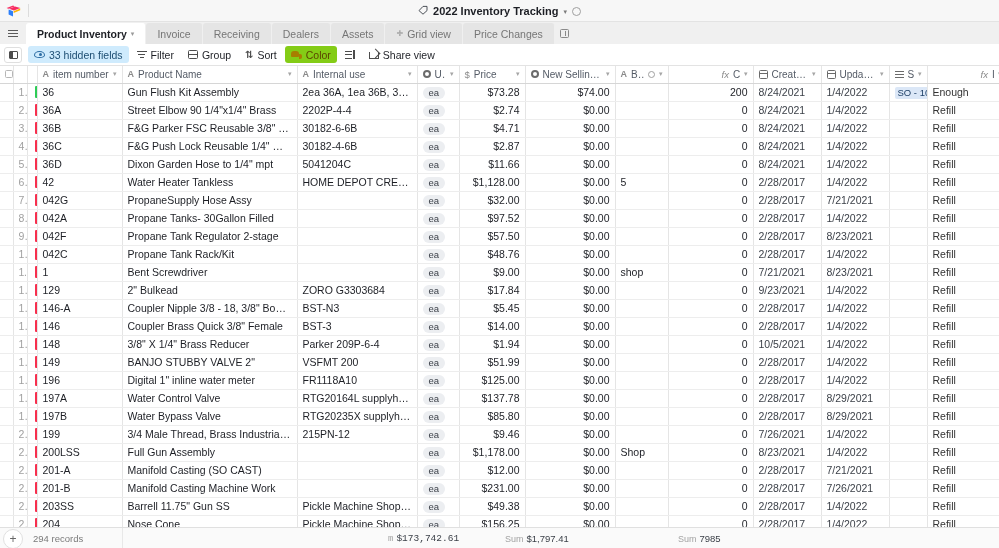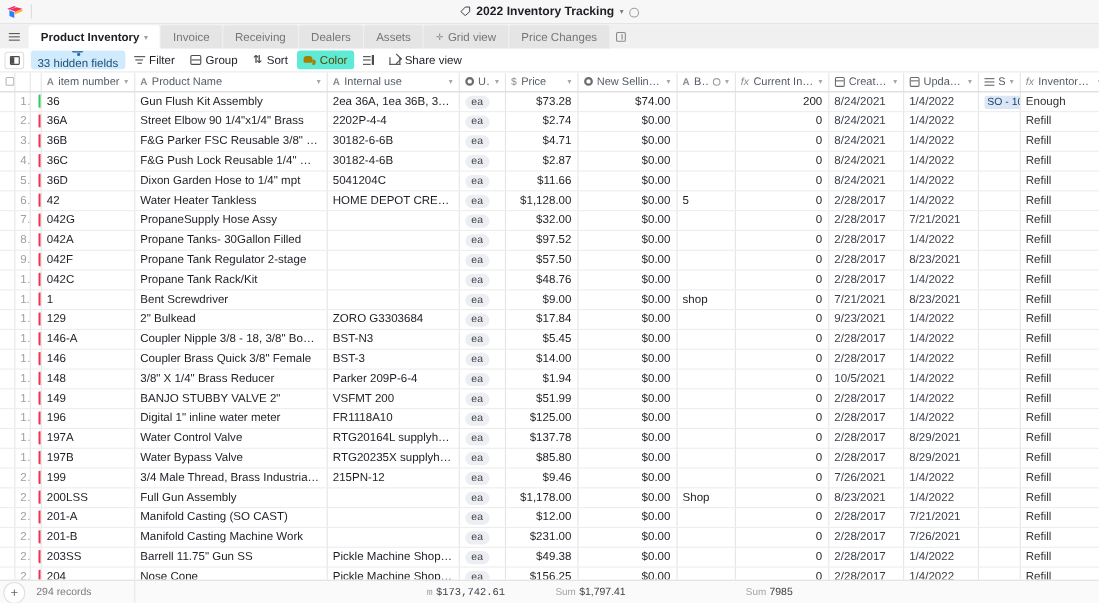--- a/index.html
+++ b/index.html
@@ -98,23 +98,23 @@
     display:flex;align-items:center;justify-content:center; margin-right:4px;
   }
   .panel-glyph{width:9px;height:8px;border:1.2px solid #4d4d4d;border-radius:1px;position:relative;}
   .panel-glyph:after{content:'';position:absolute;left:0;top:0;width:3px;height:100%;background:#4d4d4d;}
   .grid-glyph{width:11px;height:11px;border-radius:2px;background:#2d7ff9;position:relative;}
   .grid-glyph:before{content:'';position:absolute;left:0;top:3.5px;width:100%;height:1px;background:#fff;}
   .grid-glyph:after{content:'';position:absolute;left:3.5px;top:0;width:1px;height:100%;background:#fff;}
   .viewname { font-weight:bold; font-size:11.5px; }
   .people-glyph { font-size:9px; color:#4d4d4d; letter-spacing:-1px;}
   .hidden-fields {
-    background:#cfebfd; color:#1d4e73;flex-direction:column;
-  }
-  .color-btn { background:#5eead4; color:#5c4600; }
+    background:#cfebfd; color:#1d4e73;
+  }
+  .color-btn { background:#84cc16; color:#5c4600; }
   .eye-glyph {
     width:11px;height:7px;border:1.1px solid #2b6ca3;border-radius:50% 50% 50% 50%/60% 60% 40% 40%;
     position:relative;
   }
   .eye-glyph:after{content:'';position:absolute;left:3.8px;top:1.3px;width:3px;height:3px;border-radius:50%;background:#2b6ca3;}
   .filter-glyph{width:10px;height:9px;position:relative;}
   .filter-glyph i{position:absolute;left:0;height:1.2px;background:#4d4d4d;}
   .filter-glyph i:nth-child(1){top:1px;width:10px;}
   .filter-glyph i:nth-child(2){top:4px;width:7px;left:1.5px;}
   .filter-glyph i:nth-child(3){top:7px;width:4px;left:3px;}
@@ -154,21 +154,21 @@
     font-weight:normal;
     color:#545b66;
     text-align:left;
     height:17px;
   }
   .hcell { display:flex; align-items:center; gap:4px; width:100%; }
   .hcell .lbl { flex:1; overflow:hidden; text-overflow:ellipsis; white-space:nowrap; font-size:10px; }
   .hcell .dd { font-size:7px; color:#a6a6a6; }
   .ftype { font-size:9.5px; color:#8a8a8a; font-style:normal; }
   .ftype.A { font-weight:bold; font-size:9px; }
-  .ftype.fx { font-style:italic; }
+  .ftype.fx { font-style:italic;margin-left:48px; }
   .dot-glyph{width:8px;height:8px;border-radius:50%;border:2px solid #6b6b6b;flex:none;}
   .date-glyph{width:9px;height:9px;border:1.1px solid #6b6b6b;border-radius:1.5px;position:relative;flex:none;}
   .date-glyph:after{content:'';position:absolute;left:0;top:2px;width:100%;height:1px;background:#6b6b6b;}
   .lines-glyph{width:9px;height:8px;position:relative;flex:none;}
   .lines-glyph i{position:absolute;left:0;height:1px;background:#6b6b6b;}
   .lines-glyph i:nth-child(1){top:0.5px;width:9px;}
   .lines-glyph i:nth-child(2){top:3.5px;width:9px;}
   .lines-glyph i:nth-child(3){top:6.5px;width:9px;}
 
   

